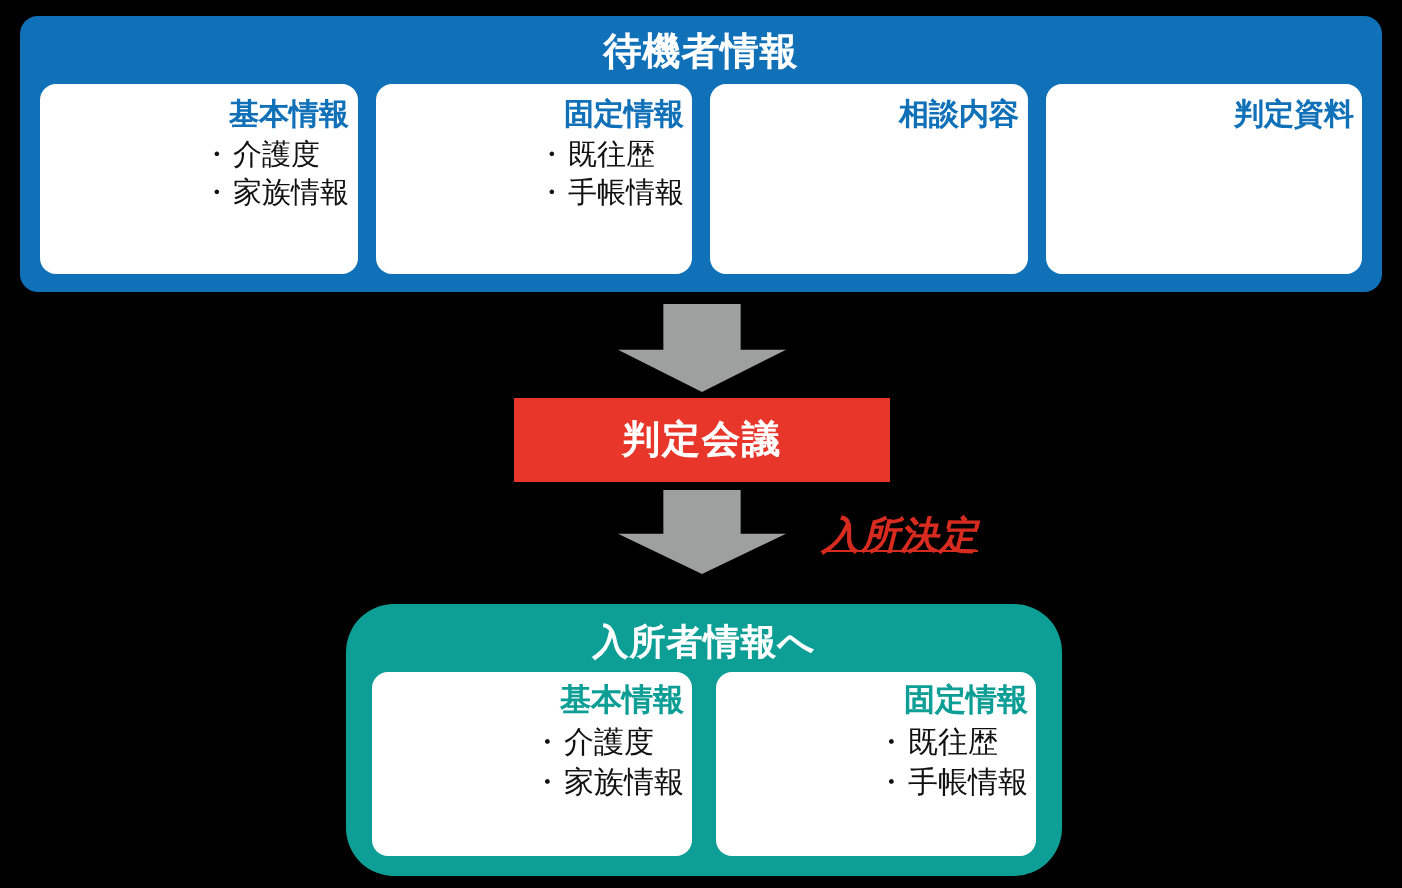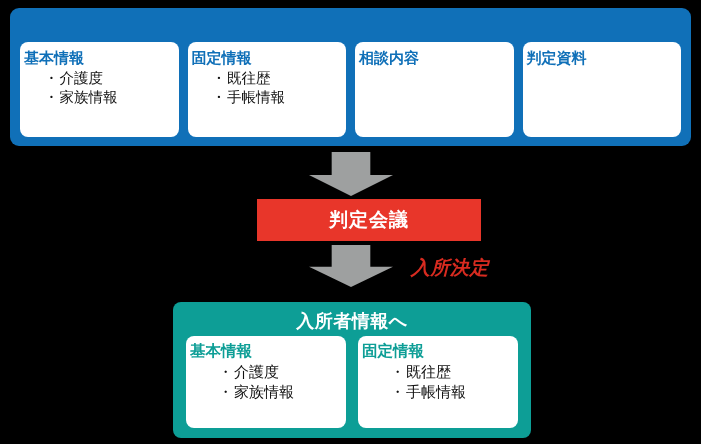--- a/index.html
+++ b/index.html
@@ -58,21 +58,21 @@
     gap: 9px;
   }
   .card {
     flex: 1 1 0;
     background: #FFFFFF;
     border-radius: 8px;
     box-sizing: border-box;
     padding: 6px 4px 4px 4px;
     display: flex;
     flex-direction: column;
-    align-items: flex-start;
+    align-items: flex-end;
     overflow: hidden;
   }
   .card-title {
     text-align: center;
     font-size: 15px;
     font-weight: bold;
     color: #1070B8;
     line-height: 20px;
     margin-bottom: 1px;
   }
@@ -116,21 +116,21 @@
     height: 100%;
     background: #9EA0A0;
     clip-path: polygon(27% 0%, 73% 0%, 73% 52%, 100% 52%, 50% 100%, 0% 52%, 27% 52%);
   }
 
   
   #judgement-box {
     position: absolute;
     left: 257px;
     top: 199px;
-    width: 224px;
+    width: 188px;
     height: 42px;
     background: #E8362A;
     display: flex;
     align-items: center;
     justify-content: center;
   }
   #judgement-box .label {
     color: #FFFFFF;
     font-size: 19px;
     font-weight: bold;
@@ -141,30 +141,31 @@
   #admission-decision {
     position: absolute;
     left: 411px;
     top: 255px;
     color: #D82B20;
     font-size: 19px;
     font-weight: bold;
     font-style: italic;
     letter-spacing: 0.5px;
     white-space: nowrap;
+    text-decoration: underline;
   }
 
   
   #resident-panel {
     left: 173px;
     top: 302px;
     width: 358px;
     height: 136px;
     background: #0D9E96;
-    border-radius: 8px;
+    border-radius: 24px;
   }
   #resident-panel .panel-title {
     top: 7px;
     font-size: 18px;
   }
   #resident-panel .card-row {
     left: 13px;
     right: 13px;
     top: 34px;
     bottom: 10px;
@@ -181,20 +182,21 @@
   #resident-panel .card-title {
     font-size: 15.5px;
   }
 </style>
 </head>
 <body>
 
 <div id="canvas">
 
   <div class="panel" id="waitlist-panel">
+    <div class="panel-title">待機者情報</div>
     <div class="card-row">
 
       <div class="card">
         <div class="card-title">基本情報</div>
         <ul class="card-items">
           <li><span class="bullet">・</span><span>介護度</span></li>
           <li><span class="bullet">・</span><span>家族情報</span></li>
         </ul>
       </div>
 

